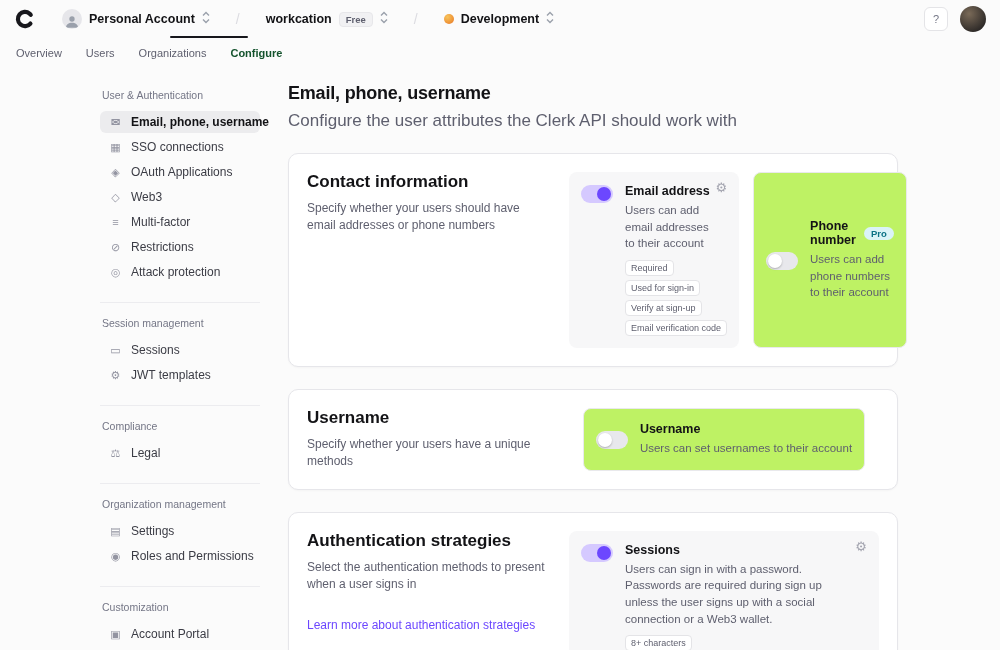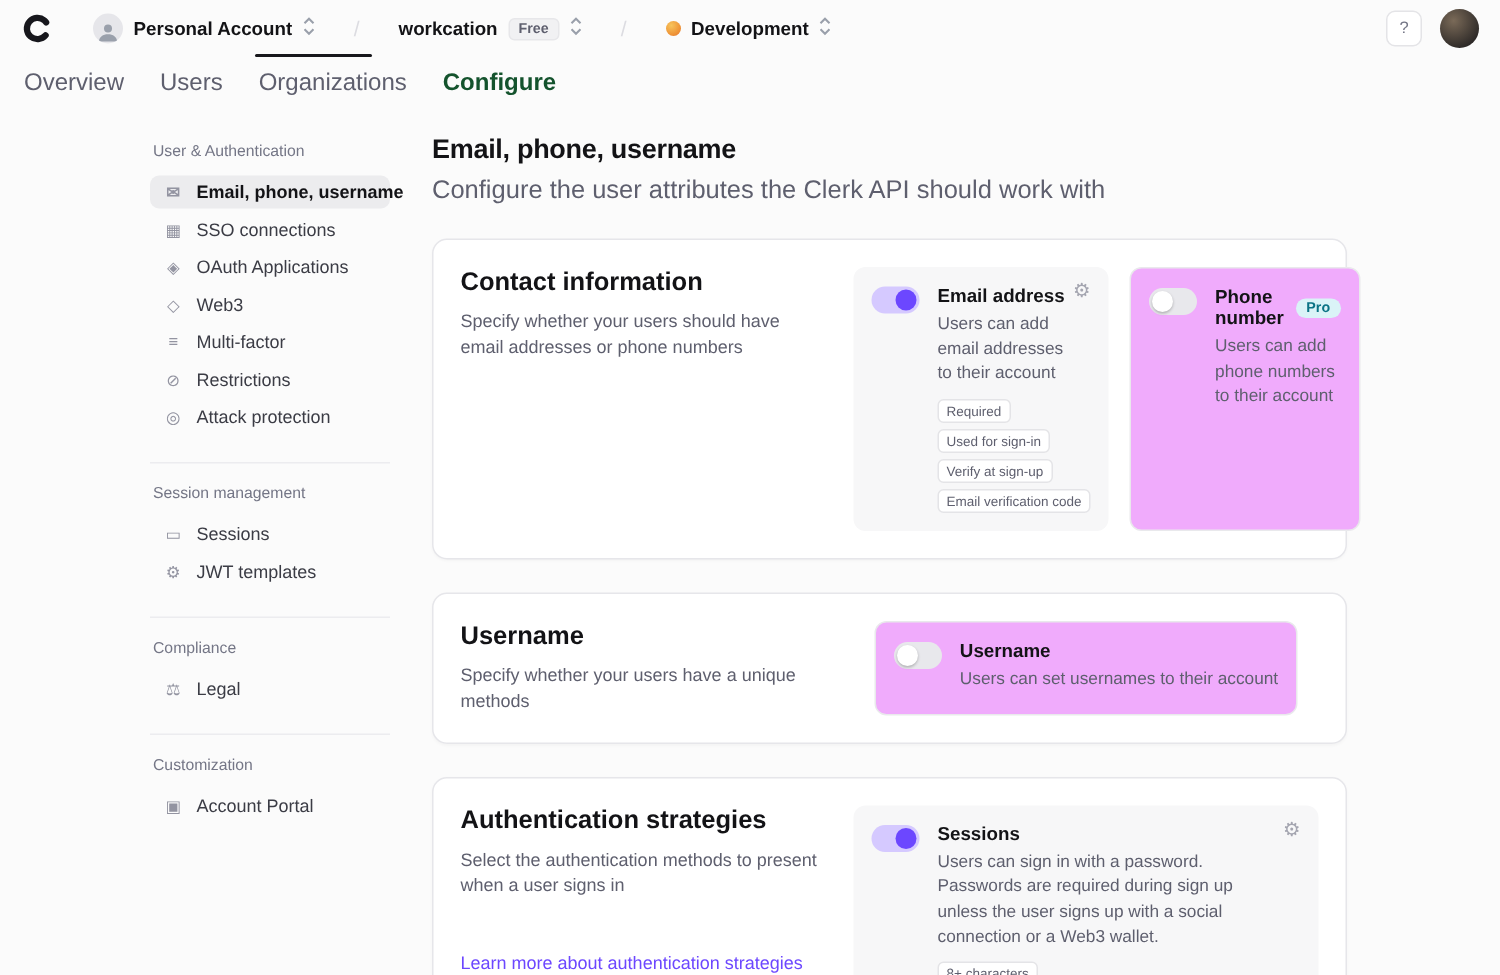--- a/index.html
+++ b/index.html
@@ -19,21 +19,21 @@
   .mini-avatar { width:20px; height:20px; border-radius:50%; background:#e6e6ea; overflow:hidden; display:flex; align-items:flex-end; justify-content:center; }
   .badge-free { font-size:9.5px; color:#5e5f6e; background:#f1f1f3; border:1px solid #e7e7ea; padding:1px 6px; border-radius:4px; font-weight:600; }
   .sep { color:#dcdce1; font-size:14px; font-weight:300; }
   .dev-dot { width:10px; height:10px; border-radius:50%; background:radial-gradient(circle at 35% 30%, #f7c45c, #ef9638 60%, #e4732f); }
   .header-right { margin-left:auto; display:flex; align-items:center; gap:12px; }
   .help-btn { width:24px; height:24px; border:1px solid #e4e4e7; border-radius:6px; background:#fff; color:#747686; font-size:11px; display:flex; align-items:center; justify-content:center; cursor:pointer; }
   .avatar-photo { width:26px; height:26px; border-radius:50%; background:radial-gradient(circle at 35% 30%, #7a6a58, #2e2a28 75%); cursor:pointer; }
 
   
   .tabs { display:flex; gap:24px; padding:9px 16px 12px; }
-  .tab { font-size:16px; color:#5e5f6e; cursor:pointer; }
+  .tab { font-size:11px; color:#5e5f6e; cursor:pointer; }
   .tab.active { color:#14532d; font-weight:700; }
 
   
   .content { display:flex; padding:12px 0 0 100px; }
 
   
   .sidebar { width:160px; flex:none; }
   .sidebar-section { padding:6px 0 12px; }
   .sidebar-section + .sidebar-section { border-top:1px solid #ececef; margin-top:4px; padding-top:14px; }
   .side-title { font-size:10.5px; color:#747686; margin:0 0 10px 2px; }
@@ -43,26 +43,26 @@
 
   
   .main { margin-left:28px; width:610px; }
   .page-title { font-size:18px; font-weight:700; letter-spacing:-0.2px; }
   .page-sub { margin-top:7px; color:#5e5f6e; font-size:17px; }
 
   .card { background:#fff; border:1px solid #e6e6ea; border-radius:10px; padding:18px; display:flex; margin-top:22px; box-shadow:0 1px 2px rgba(0,0,0,0.03); }
   .card-left { flex:0 0 262px; padding-right:24px; }
   .card-title { font-size:17px; font-weight:700; }
   .card-desc { margin-top:8px; font-size:12px; color:#5e5f6e; line-height:1.45; }
-  .card-link { display:inline-block; margin-top:35px; color:#6c47ff; font-size:12px; cursor:pointer; text-decoration:none; }
+  .card-link { display:inline-block; margin-top:24px; color:#6c47ff; font-size:12px; cursor:pointer; text-decoration:none; }
   .card-right { flex:1; display:flex; flex-direction:row; gap:14px; justify-content:center; }
 
   .row { border-radius:8px; padding:12px; display:flex; gap:12px; position:relative; }
   .row.gray { background:#f7f7f8; }
-  .row.white { background:#f0abfc; border:1px solid #e9e9ec; }
+  .row.white { background:#bef264; border:1px solid #e9e9ec;align-items:center; }
   .row-body { flex:1; min-width:0; }
   .row-title { font-size:12.5px; font-weight:700; display:flex; align-items:center; gap:8px; }
   .row-desc { margin-top:4px; font-size:11.5px; color:#5e5f6e; line-height:1.45; }
   .row-desc.geared { margin-right:16px; }
   .badges { display:flex; flex-wrap:wrap; margin-top:8px; gap:4px; }
   .chip { background:#fff; border:1px solid #e4e4e7; color:#5e5f6e; font-size:9px; padding:2px 5px; border-radius:4px; white-space:nowrap; }
   .gear { position:absolute; top:9px; right:12px; color:#a4a5b0; font-size:13px; cursor:pointer; line-height:1; }
 
   .toggle { width:32px; height:18px; border-radius:999px; flex:none; position:relative; margin-top:1px; cursor:pointer; }
   .toggle.on { background:#d5c9ff; }
@@ -188,20 +188,31 @@
     </div>
 
     <div class="sidebar-section">
       <div class="side-title">Compliance</div>
       <div class="side-item">
         <span class="side-icon">⚖</span>
         <span>Legal</span>
       </div>
     </div>
 
+    <div class="sidebar-section">
+      <div class="side-title">Organization management</div>
+      <div class="side-item">
+        <span class="side-icon">▤</span>
+        <span>Settings</span>
+      </div>
+      <div class="side-item">
+        <span class="side-icon">◉</span>
+        <span>Roles and Permissions</span>
+      </div>
+    </div>
 
     <div class="sidebar-section">
       <div class="side-title">Customization</div>
       <div class="side-item">
         <span class="side-icon">▣</span>
         <span>Account Portal</span>
       </div>
 
     </div>
 

